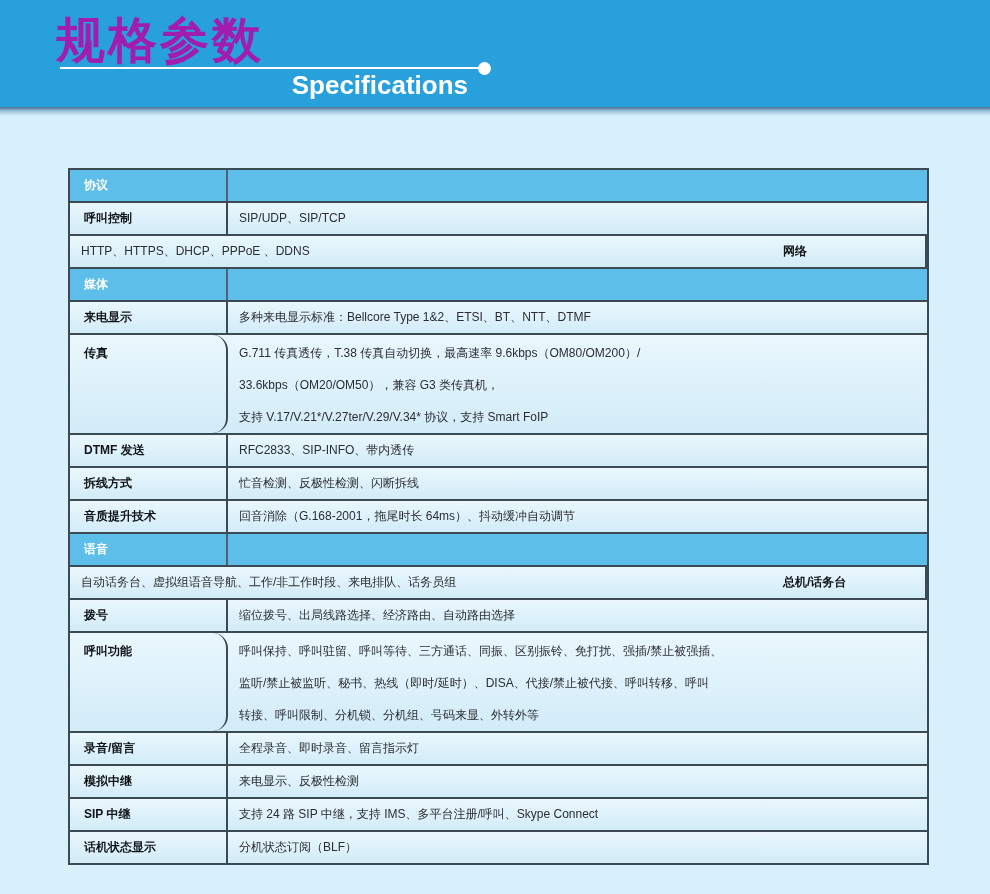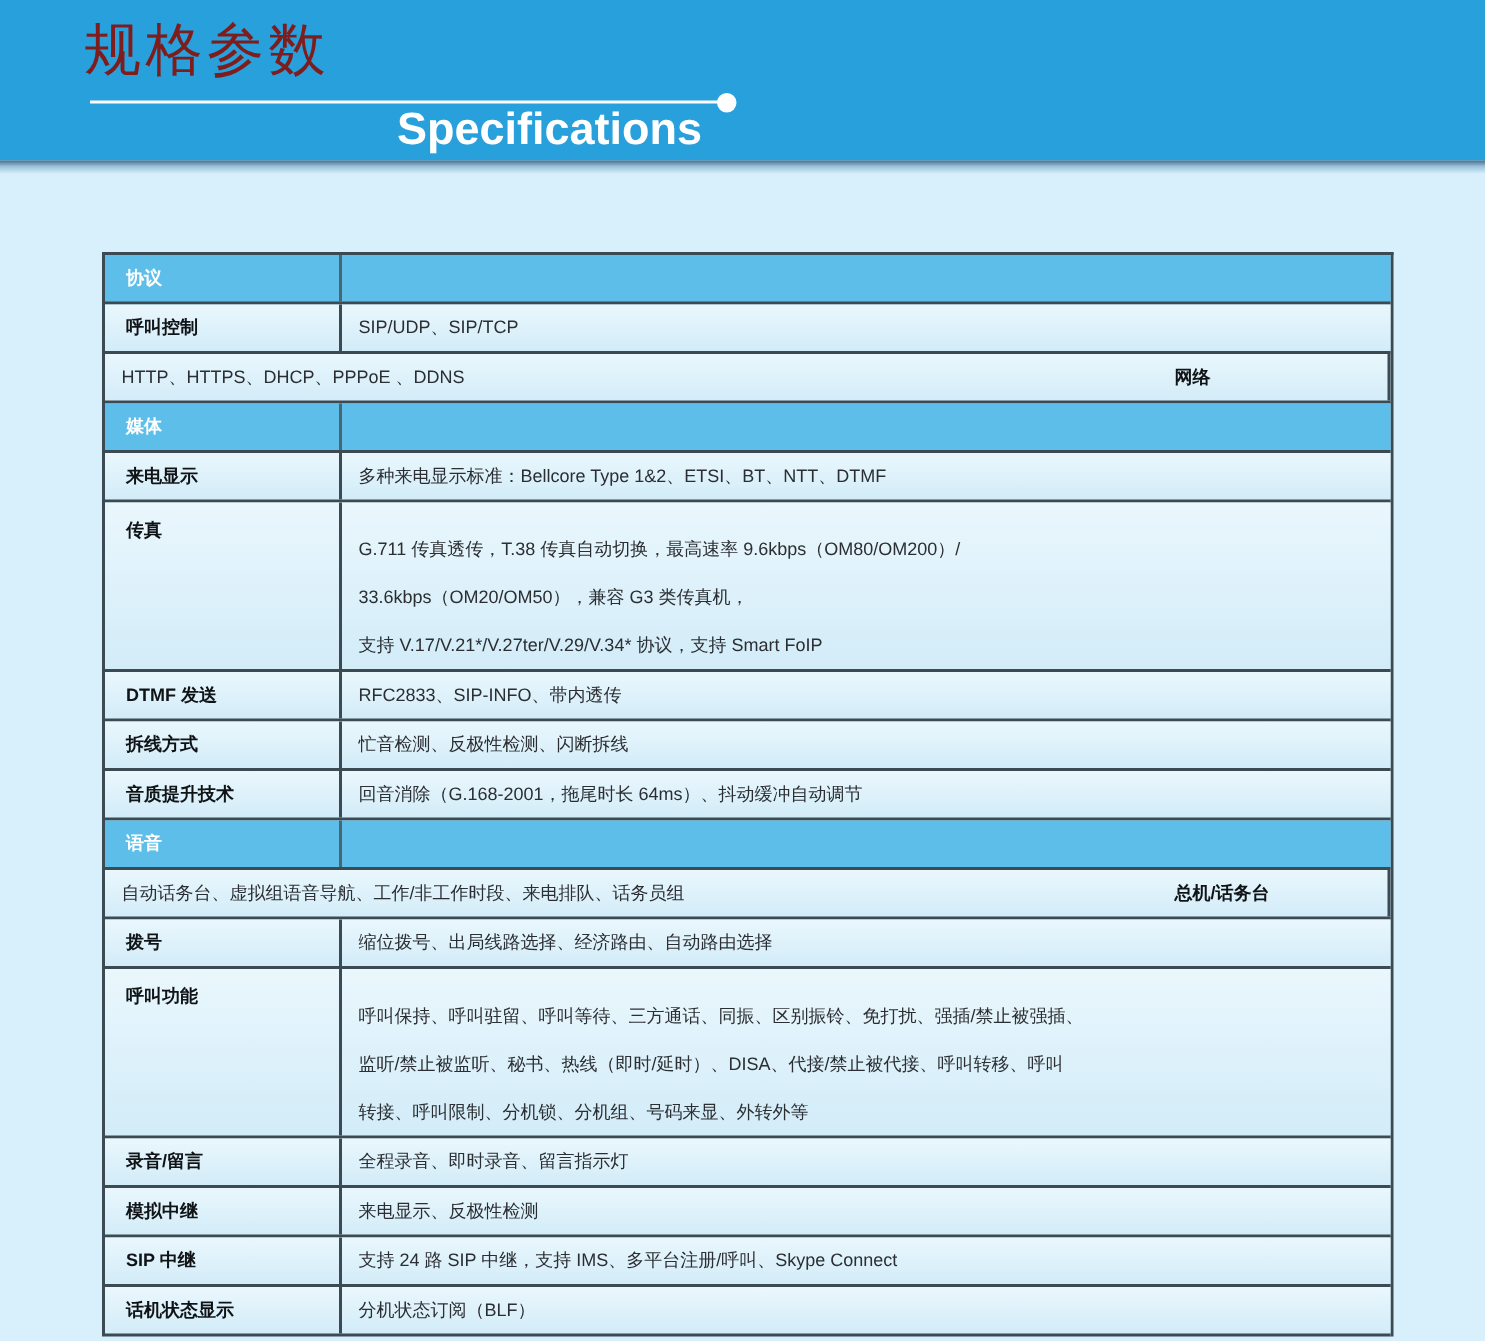--- a/index.html
+++ b/index.html
@@ -16,36 +16,36 @@
     width:990px; height:107px;
     background:#27a0dc;
   }
   .banner-shadow {
     position:absolute; left:0; top:107px;
     width:990px; height:9px;
     background:linear-gradient(180deg,#4b6e8e 0%,#9cc3d9 45%,#d8f0fb 100%);
   }
   .page-title {
     position:absolute; left:56px; top:8px;
-    color:#7f1d1d; font-size:38px; font-weight:normal;
+    color:#a21caf; font-size:49px; font-weight:bold;
     letter-spacing:3px;
   }
   .title-rule {
     position:absolute; left:60px; top:67px;
     width:419px; height:2px; background:#ffffff;
   }
   .title-dot {
     position:absolute; left:478px; top:62px;
     width:13px; height:13px; border-radius:50%;
     background:#ffffff;
   }
   .page-subtitle {
     position:absolute; left:0; top:70px; width:468px;
     text-align:right;
-    color:#ffffff; font-size:30px; font-weight:bold;
+    color:#ffffff; font-size:26px; font-weight:bold;
   }
   
   .spec-table {
     position:absolute; left:68px; top:168px;
     width:861px;
     border:2px solid #3c4a54;
     border-bottom:none;
   }
   .trow {
     display:flex;
@@ -60,22 +60,22 @@
     font-weight:bold; color:#101417;
     line-height:31px;
   }
   .cell.value {
     flex:1;
     padding-left:11px;
     color:#2b2e32;
     line-height:31px;
   }
   .vline { line-height:31px; white-space:nowrap; }
-  .trow.tall .cell.label { padding-top:3px; }
-  .trow.tall .cell.value { padding-top:15px; padding-bottom:0; }
+  .trow.tall .cell.label { padding-top:3px;border-radius:15px; }
+  .trow.tall .cell.value { padding-top:2px; padding-bottom:0; }
   .trow.tall .vline { line-height:32px; }
   .trow.section {
     background:#5dbfe9;
   }
   .trow.section .cell.label {
     color:#ffffff;
     border-right:2px solid #4c6570;
   }
 </style>
 </head>

